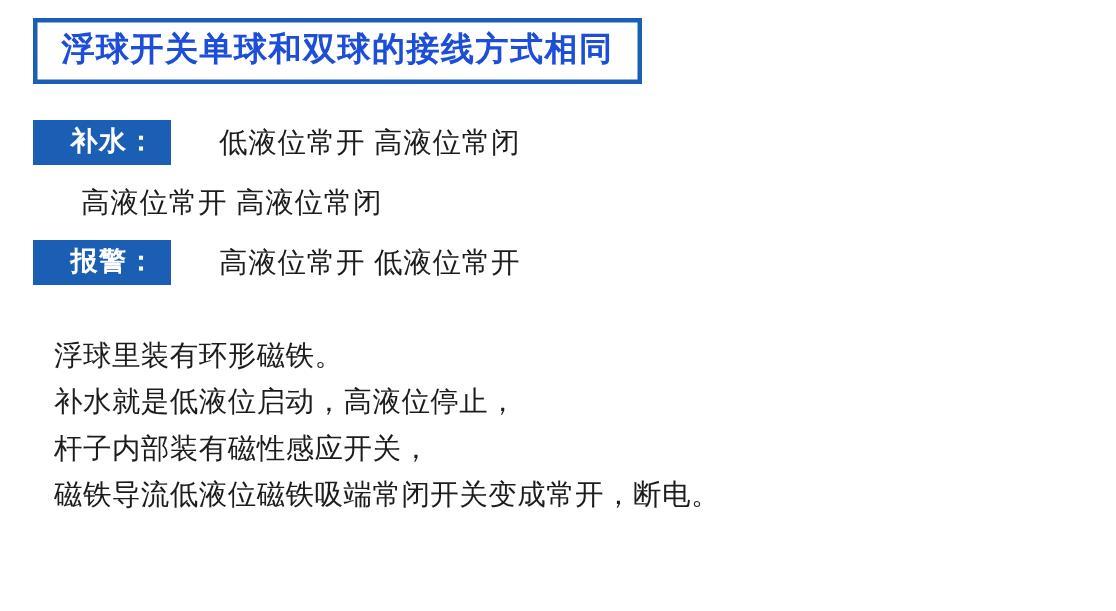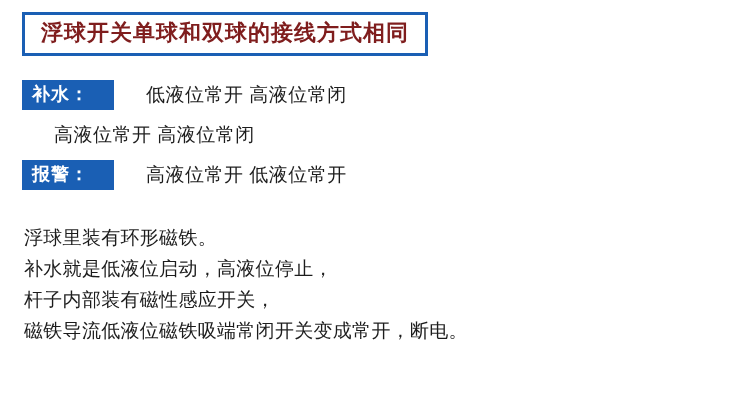--- a/index.html
+++ b/index.html
@@ -27,21 +27,21 @@
     position: absolute;
     left: 22px;
     top: 12px;
     border: 3px solid #1a5fb4;
     padding: 6px 16px 8px 16px;
     box-sizing: border-box;
   }
   .title-text {
     font-size: 22px;
     font-weight: bold;
-    color: #7f1d1d;
+    color: #1d4ed8;
     letter-spacing: 1px;
     line-height: 1.1;
     white-space: nowrap;
   }
 
   
   .rows {
     position: absolute;
     left: 22px;
     top: 80px;
@@ -55,36 +55,36 @@
   }
   .tag {
     background: #1a5fb4;
     color: #ffffff;
     font-size: 18px;
     font-weight: bold;
     letter-spacing: 1px;
     padding: 4px 10px 5px 10px;
     min-width: 92px;
     box-sizing: border-box;
-    text-align: left;
+    text-align: right;
     line-height: 1.15;
     white-space: nowrap;
   }
   .row-text {
     margin-left: 32px;
     font-size: 19px;
     color: #1c1c1c;
     white-space: nowrap;
     letter-spacing: 0.5px;
   }
 
   
   .para {
     position: absolute;
-    left: 24px;
+    left: 36px;
     top: 222px;
     width: 700px;
   }
   .para-line {
     font-size: 19px;
     color: #1c1c1c;
     line-height: 31px;
     white-space: nowrap;
     letter-spacing: 0.3px;
   }

